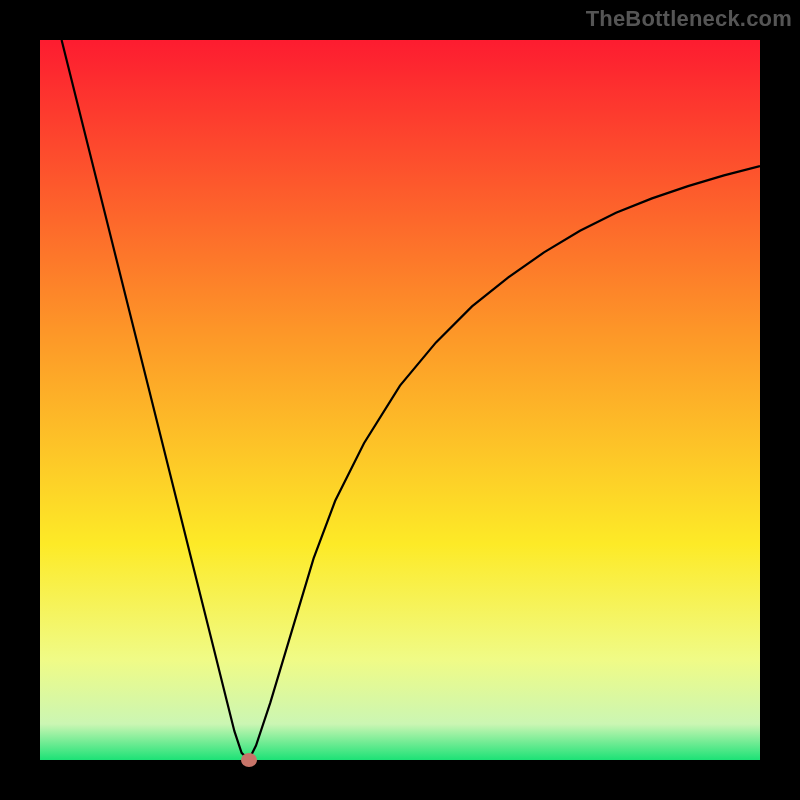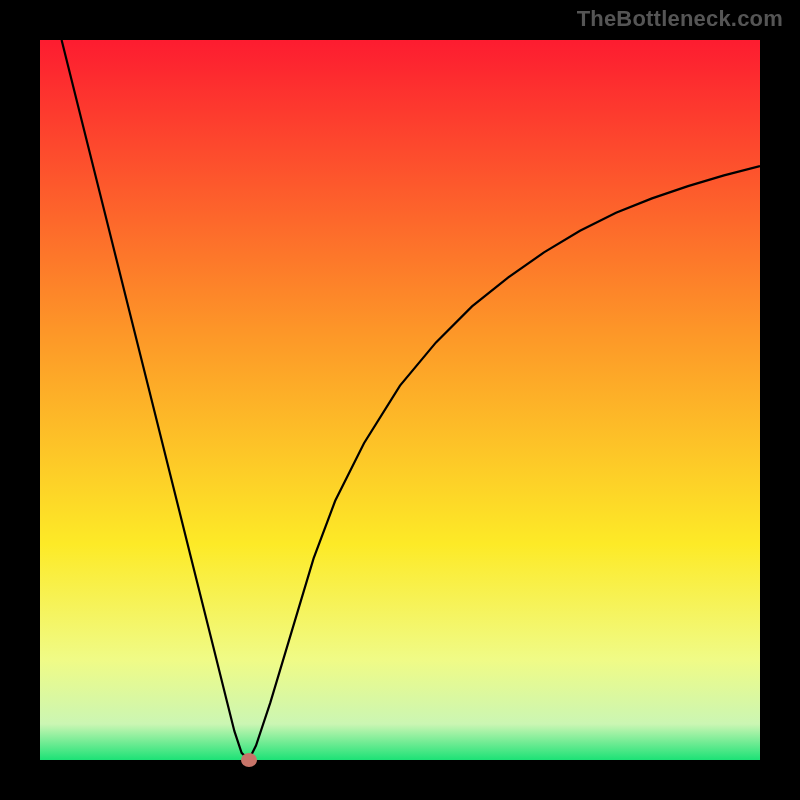--- a/index.html
+++ b/index.html
@@ -20,21 +20,21 @@
     position: absolute;
     left: 40px;
     top: 40px;
     width: 720px;
     height: 720px;
     overflow: visible;
   }
   .watermark {
     position: absolute;
     top: 6px;
-    right: 17px;
+    right: 8px;
     color: #555;
     font-size: 22px;
     font-weight: 600;
     letter-spacing: 0.2px;
   }
   .marker {
     position: absolute;
     width: 16px;
     height: 14px;
     border-radius: 50%;

